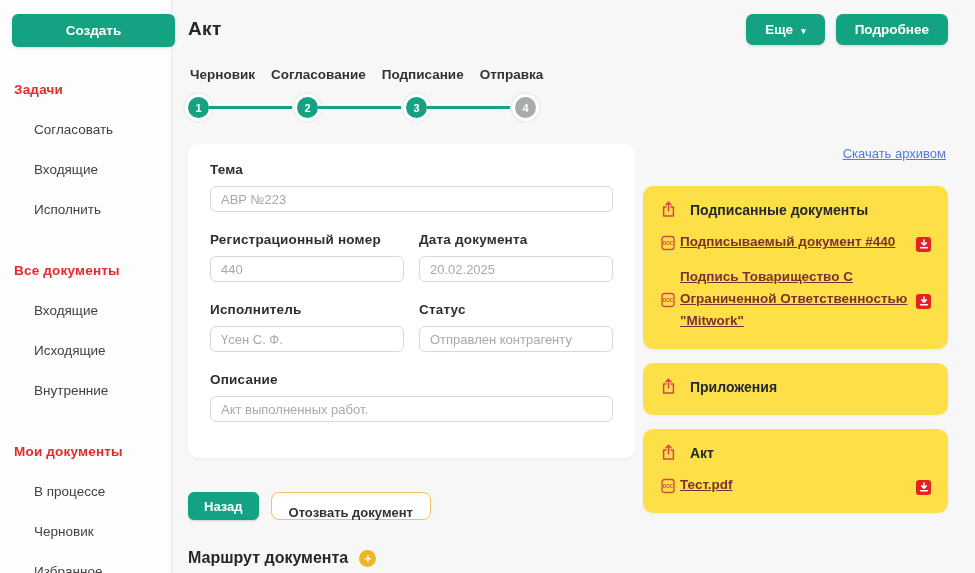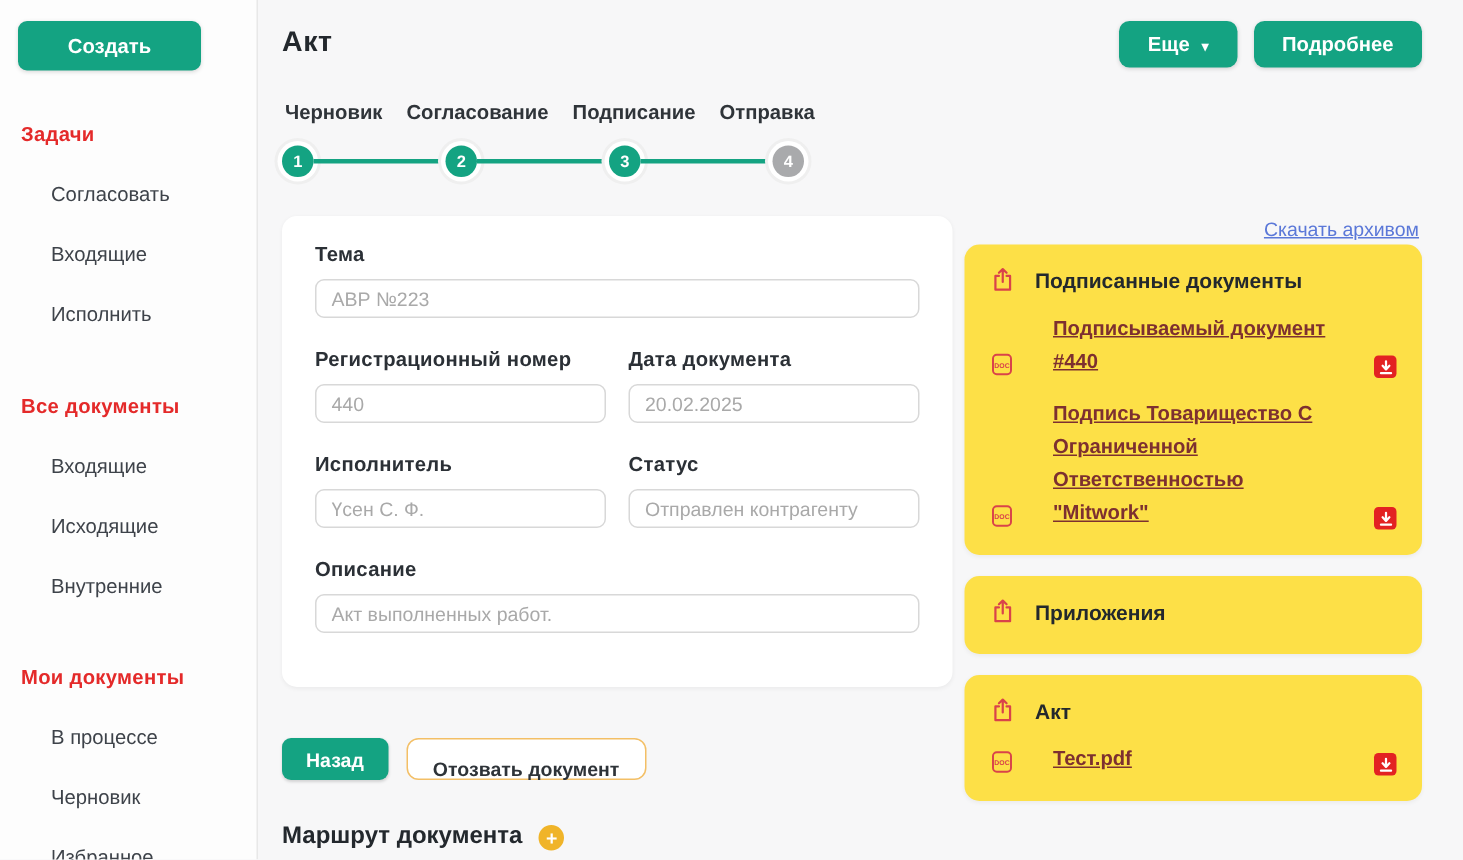--- a/index.html
+++ b/index.html
@@ -2,21 +2,21 @@
 <html><head>
 <meta charset="utf-8">
 <style>
   * { margin:0; padding:0; box-sizing:border-box; }
   html,body { width:975px; height:573px; overflow:hidden; }
   body { font-family:"Liberation Sans", sans-serif; background:#f7f7f8; color:#2e3338; }
   .app { display:flex; width:975px; height:573px; }
 
   
   .sidebar { width:172px; min-width:172px; background:#fdfdfd; border-right:1px solid #e8e8e8; padding:14px 12px 0 12px; }
-  .create-btn { display:block; width:122px; height:33px; background:#14a382; color:#fff; font-weight:700;
+  .create-btn { display:block; width:163px; height:33px; background:#14a382; color:#fff; font-weight:700;
     font-size:13.5px; border:none; border-radius:6px; cursor:pointer; font-family:inherit;
     box-shadow:0 1px 3px rgba(0,0,0,.15); }
   .section-title { color:#e42a2a; font-weight:700; font-size:13.5px; margin:35px 0 0 2px; letter-spacing:.2px; }
   .section-title.later { margin-top:46px; }
   .side-item { margin:25px 0 0 22px; font-size:13.5px; color:#3e434a; cursor:pointer; }
 
   
   .main { flex:1; padding:14px 27px 0 16px; }
   .header-row { display:flex; justify-content:space-between; align-items:flex-start; }
   .page-title { font-size:19px; font-weight:700; color:#23282d; letter-spacing:.4px; margin-top:4px; }
@@ -57,27 +57,27 @@
   .actions-row { display:flex; gap:12px; margin-top:34px; }
   .back-btn { background:#14a382; color:#fff; font-weight:700; font-size:13px; padding:0 16px; height:28px;
     border:none; border-radius:6px; cursor:pointer; font-family:inherit; box-shadow:0 1px 2px rgba(0,0,0,.15); }
   .revoke-btn { background:#fff; border:1.5px solid #f3bf66; border-radius:8px; padding:12px 17px; height:28px;
     font-size:13px; font-weight:600; color:#2e3338; cursor:pointer; font-family:inherit; }
   .route-row { display:flex; align-items:center; gap:11px; margin-top:29px; font-size:16px; font-weight:700; color:#23282d; }
   .plus-icon { width:17px; height:17px; border-radius:50%; background:#f0b429; color:#fff; font-weight:700;
     font-size:13px; line-height:1; display:flex; align-items:center; justify-content:center; cursor:pointer; }
 
   
-  .archive-row { text-align:right; padding-right:2px; margin-bottom:1px; }
+  .archive-row { text-align:right; padding-right:2px; margin-bottom:24px; }
   .archive-link { color:#5b78d8; font-size:13px; text-decoration:underline; cursor:pointer; }
   .panel-card { background:#fde047; border-radius:10px; padding:15px 17px 17px 17px; margin-bottom:14px;
     box-shadow:0 1px 3px rgba(0,0,0,.05); }
   .card-head { display:flex; gap:13px; align-items:center; font-weight:700; font-size:14px; color:#23282d; }
   .icon16 { width:17px; height:17px; min-width:17px; display:inline-flex; }
-  .doc-row { display:flex; gap:25px; margin-top:13px; align-items:flex-end; }
+  .doc-row { display:flex; gap:3px; margin-top:13px; align-items:center; }
   .doc-row .icon16 { margin-top:3px; }
   .doc-link { color:#7d3030; text-decoration:underline; font-size:13.5px; line-height:22px; font-weight:600;
     flex:1; cursor:pointer; }
   .dl-btn { width:15px; height:15px; min-width:15px; background:#e32222; border:none; border-radius:3px;
     cursor:pointer; padding:1px; margin-top:4px; display:flex; align-items:center; justify-content:center; }
   .empty-pad { height:3px; }
 </style>
 </head>
 <body>
 

